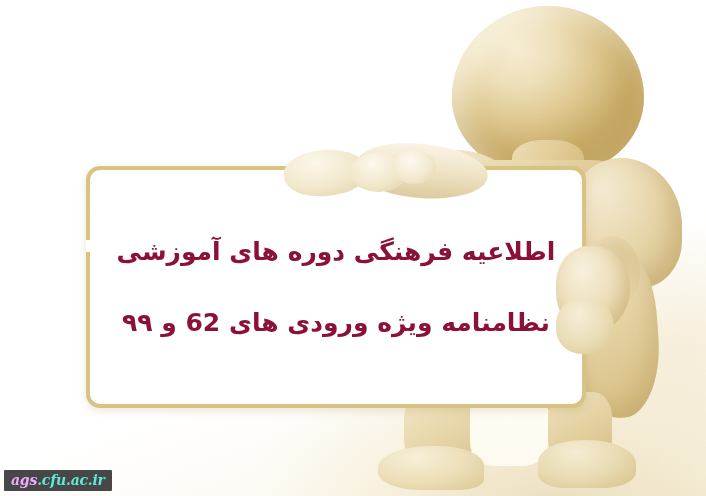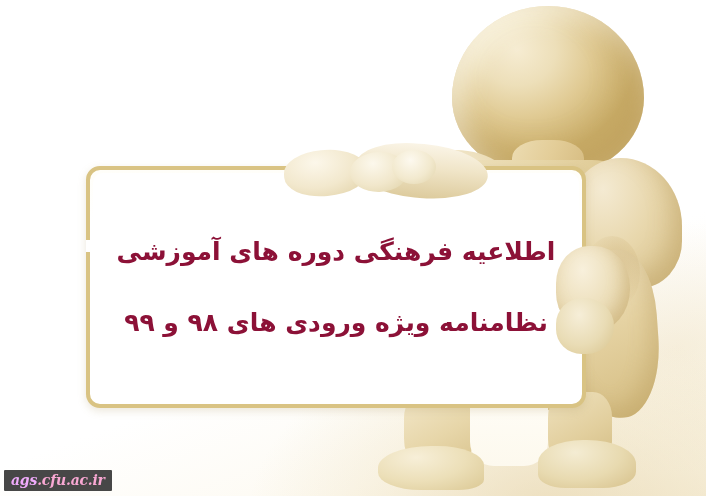--- a/index.html
+++ b/index.html
@@ -297,21 +297,21 @@
     font-family: "DejaVu Serif", "Liberation Serif", serif;
     font-style: italic;
     font-weight: bold;
     font-size: 14px;
     letter-spacing: -0.2px;
     direction: ltr;
     line-height: 1;
     white-space: nowrap;
   }
   .wm-a { color: #f0abfc; }
-  .wm-b { color: #f9a8d4; text-align: right; }
+  .wm-b { color: #5eead4; text-align: right; }
 </style>
 </head>
 <body>
 
 <div id="stage">
 
   <div class="bg-wash"></div>
 
   <div class="figure">
     <div class="head"></div>
@@ -327,21 +327,21 @@
     <div class="leg-gap"></div>
     <div class="foot-l"></div>
     <div class="foot-r"></div>
   </div>
 
   <div class="board">
     <div class="frame-notch"></div>
     <div class="board-sheen"></div>
     <div class="board-inner">
       <div class="board-line">اطلاعیه فرهنگی دوره های آموزشی</div>
-      <div class="board-line">نظامنامه ویژه ورودی های ۹۸ و ۹۹</div>
+      <div class="board-line">نظامنامه ویژه ورودی های 62 و ۹۹</div>
     </div>
   </div>
 
   <div class="figure">
     <div class="arm-over"></div>
     <div class="finger-a"></div>
     <div class="finger-b"></div>
     <div class="finger-c"></div>
     <div class="hand-grip"></div>
     <div class="thumb-grip"></div>

